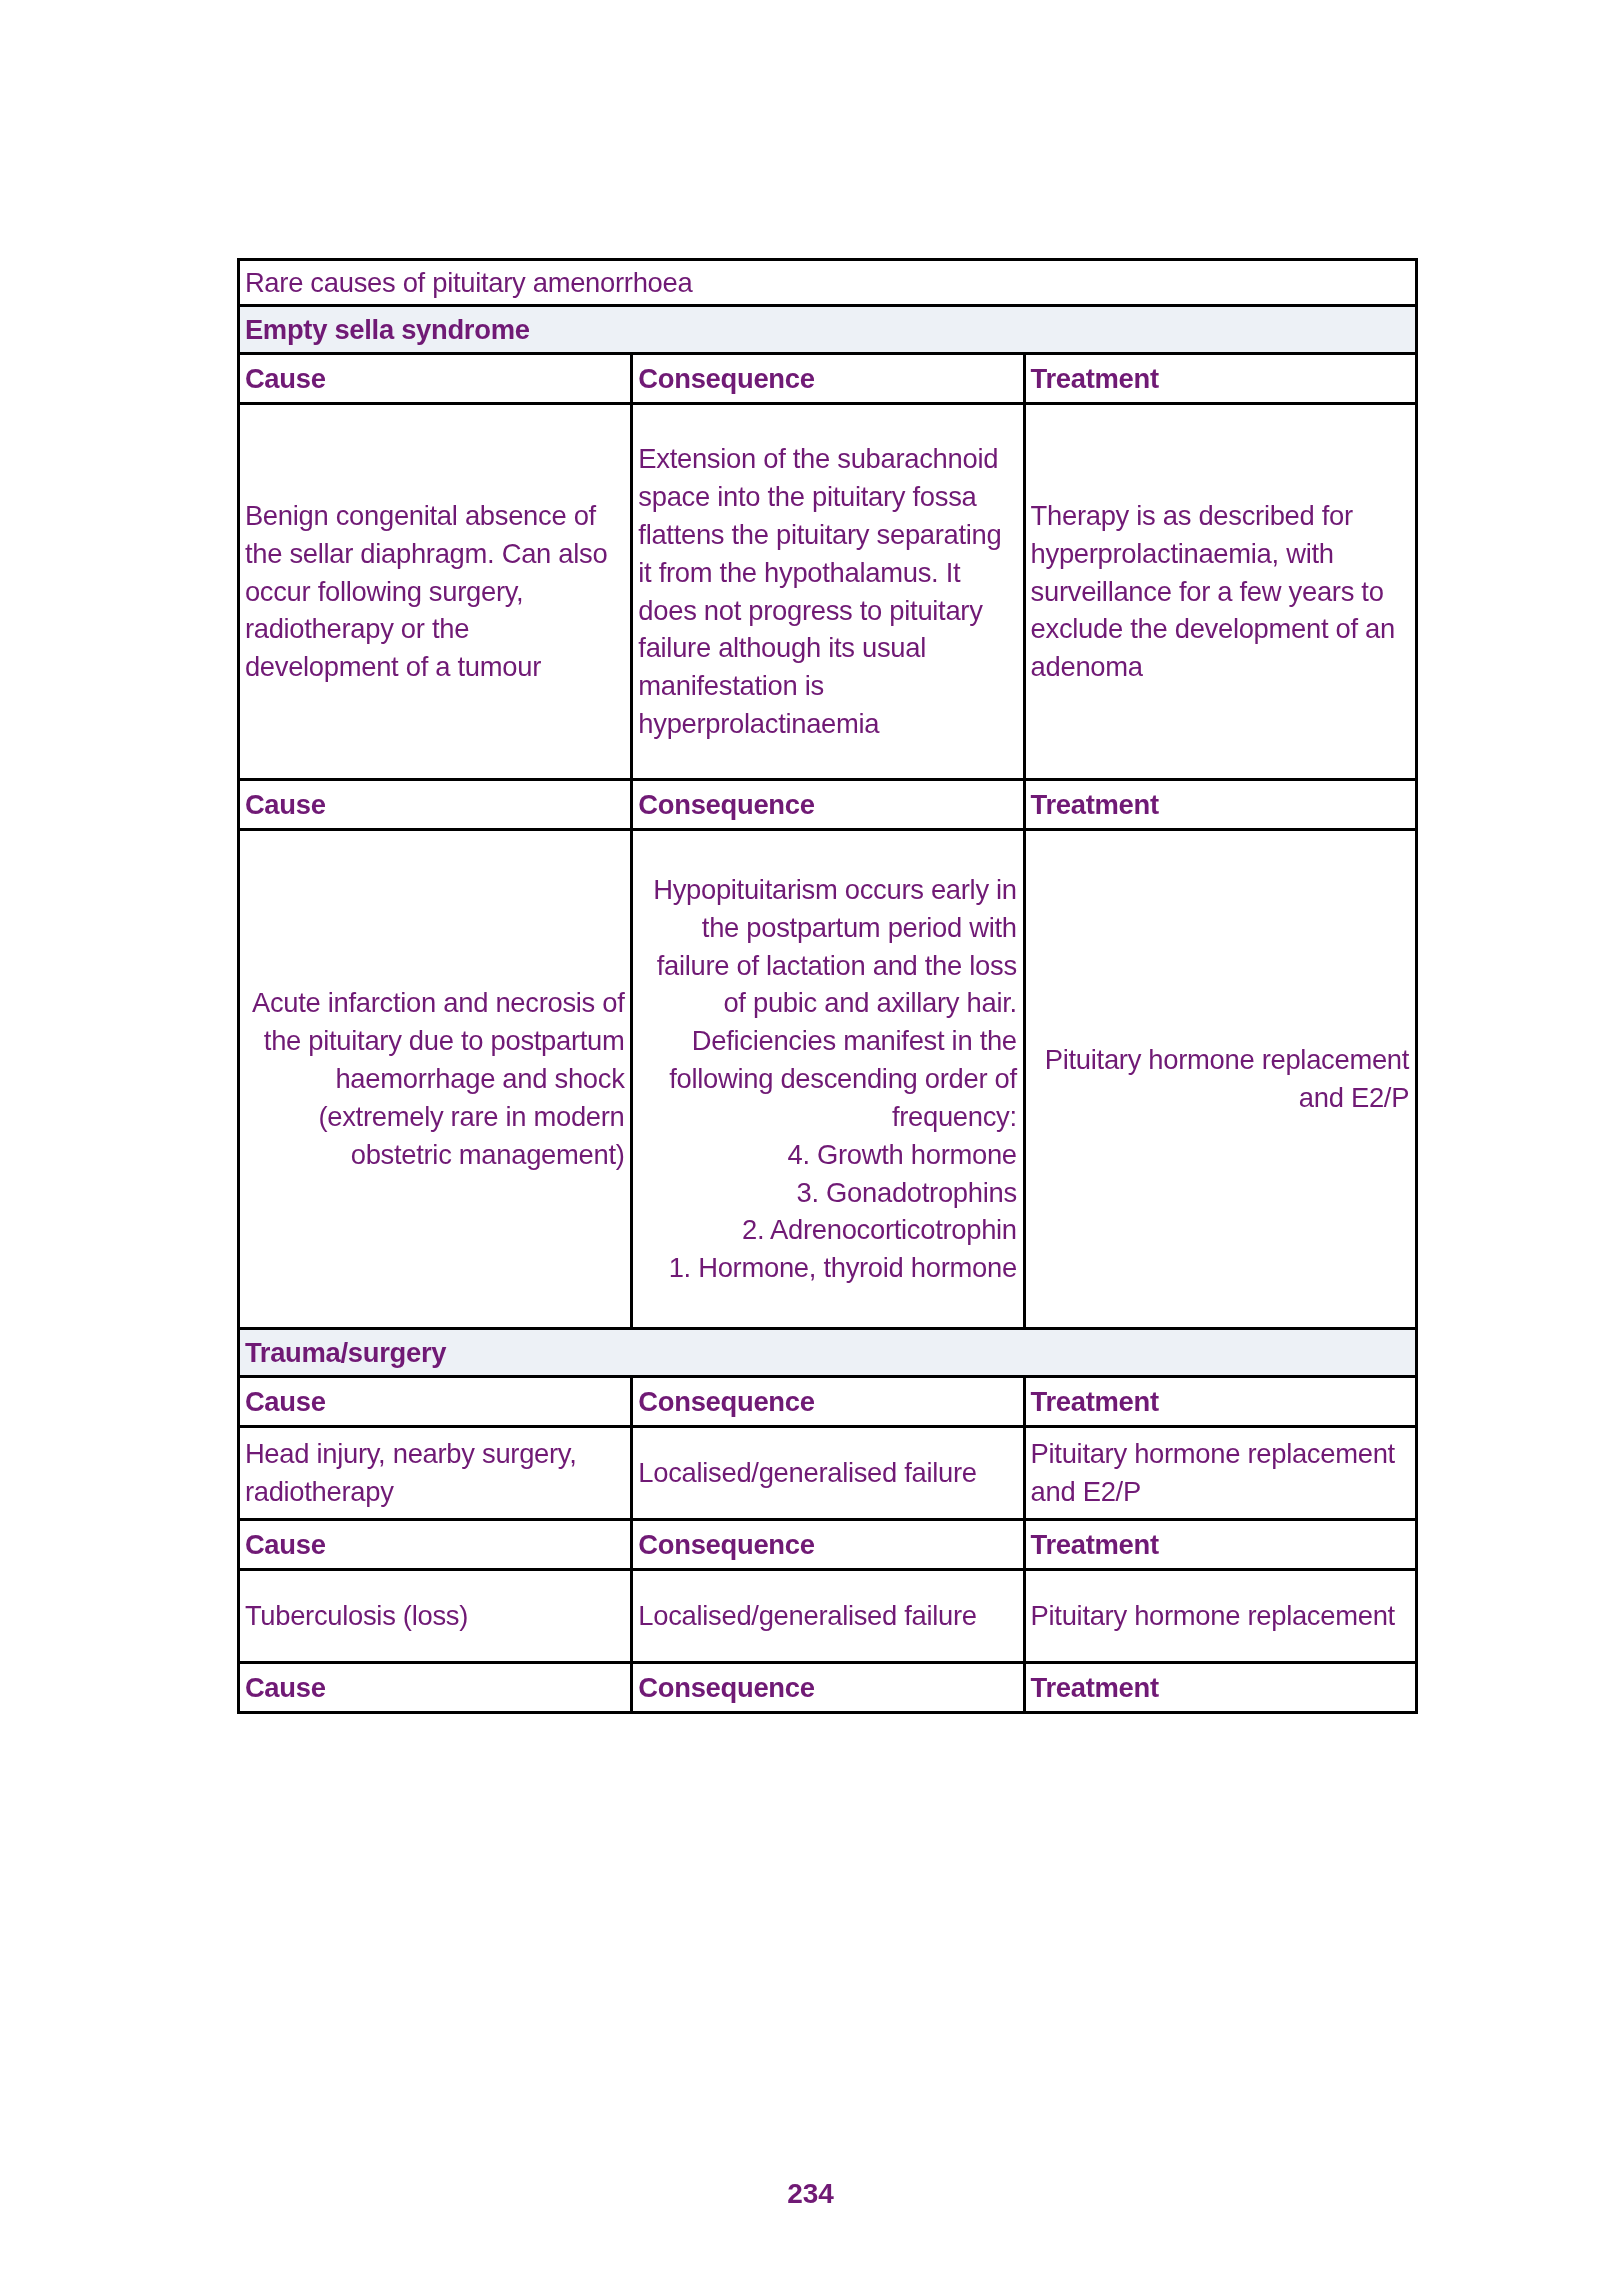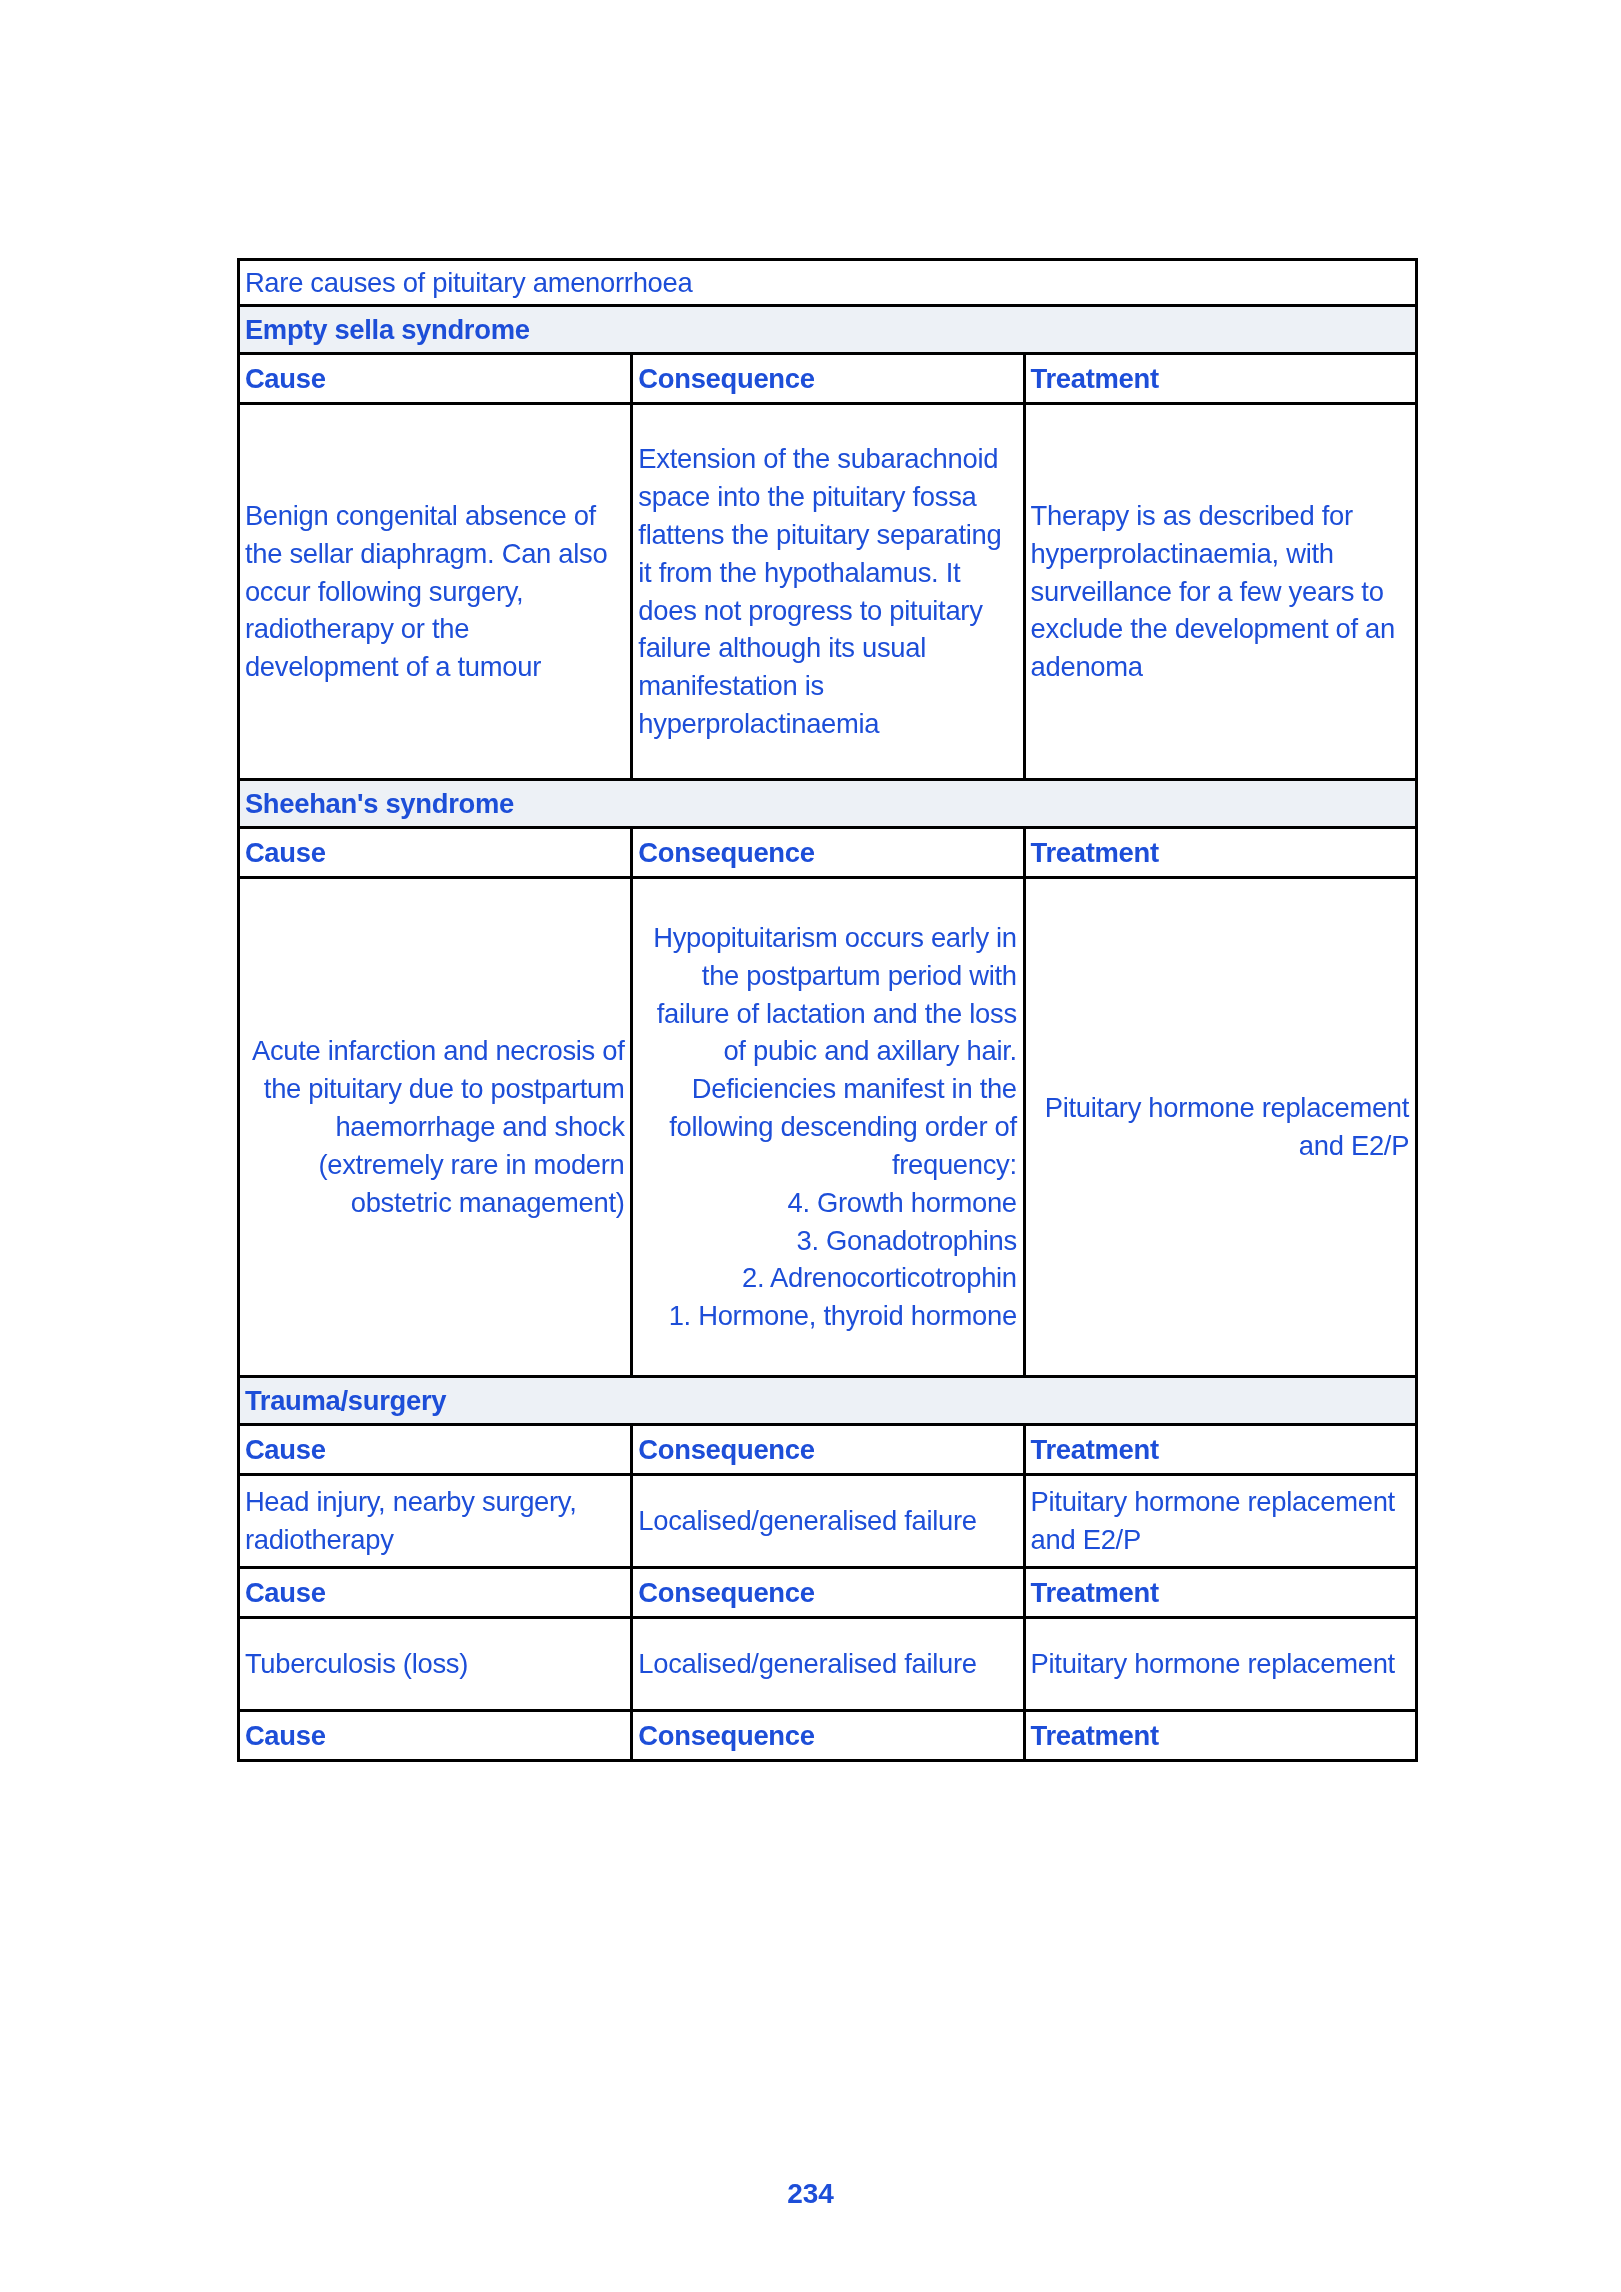--- a/index.html
+++ b/index.html
@@ -6,21 +6,21 @@
     margin: 0;
     padding: 0;
     background: #ffffff;
   }
   .page {
     position: relative;
     width: 1621px;
     height: 2293px;
     background: #ffffff;
     font-family: "Liberation Sans", sans-serif;
-    color: #1d4ed8;
+    color: #701a75;
   }
   table.med-table {
     position: absolute;
     left: 237px;
     top: 258px;
     width: 1181px;
     border-collapse: collapse;
     table-layout: fixed;
   }
   table.med-table td {
@@ -89,23 +89,20 @@
       <td class="head-cell">Consequence</td>
       <td class="head-cell">Treatment</td>
     </tr>
     <tr class="data-tall1">
       <td>Benign congenital absence of the sellar diaphragm. Can also occur following surgery, radiotherapy or the development of a tumour</td>
       <td>Extension of the subarachnoid space into the pituitary fossa flattens the pituitary separating it from the hypothalamus. It does not progress to pituitary failure although its usual manifestation is hyperprolactinaemia</td>
       <td>Therapy is as described for hyperprolactinaemia, with surveillance for a few years to exclude the development of an adenoma</td>
     </tr>
 
     <tr>
-      <td colspan="3" class="section-cell">Sheehan's syndrome</td>
-    </tr>
-    <tr>
       <td class="head-cell">Cause</td>
       <td class="head-cell">Consequence</td>
       <td class="head-cell">Treatment</td>
     </tr>
     <tr class="data-tall2">
       <td>Acute infarction and necrosis of the pituitary due to postpartum haemorrhage and shock (extremely rare in modern obstetric management)</td>
       <td>Hypopituitarism occurs early in the postpartum period with failure of lactation and the loss of pubic and axillary hair. Deficiencies manifest in the following descending order of frequency:
 4. Growth hormone
 3. Gonadotrophins
 2. Adrenocorticotrophin

